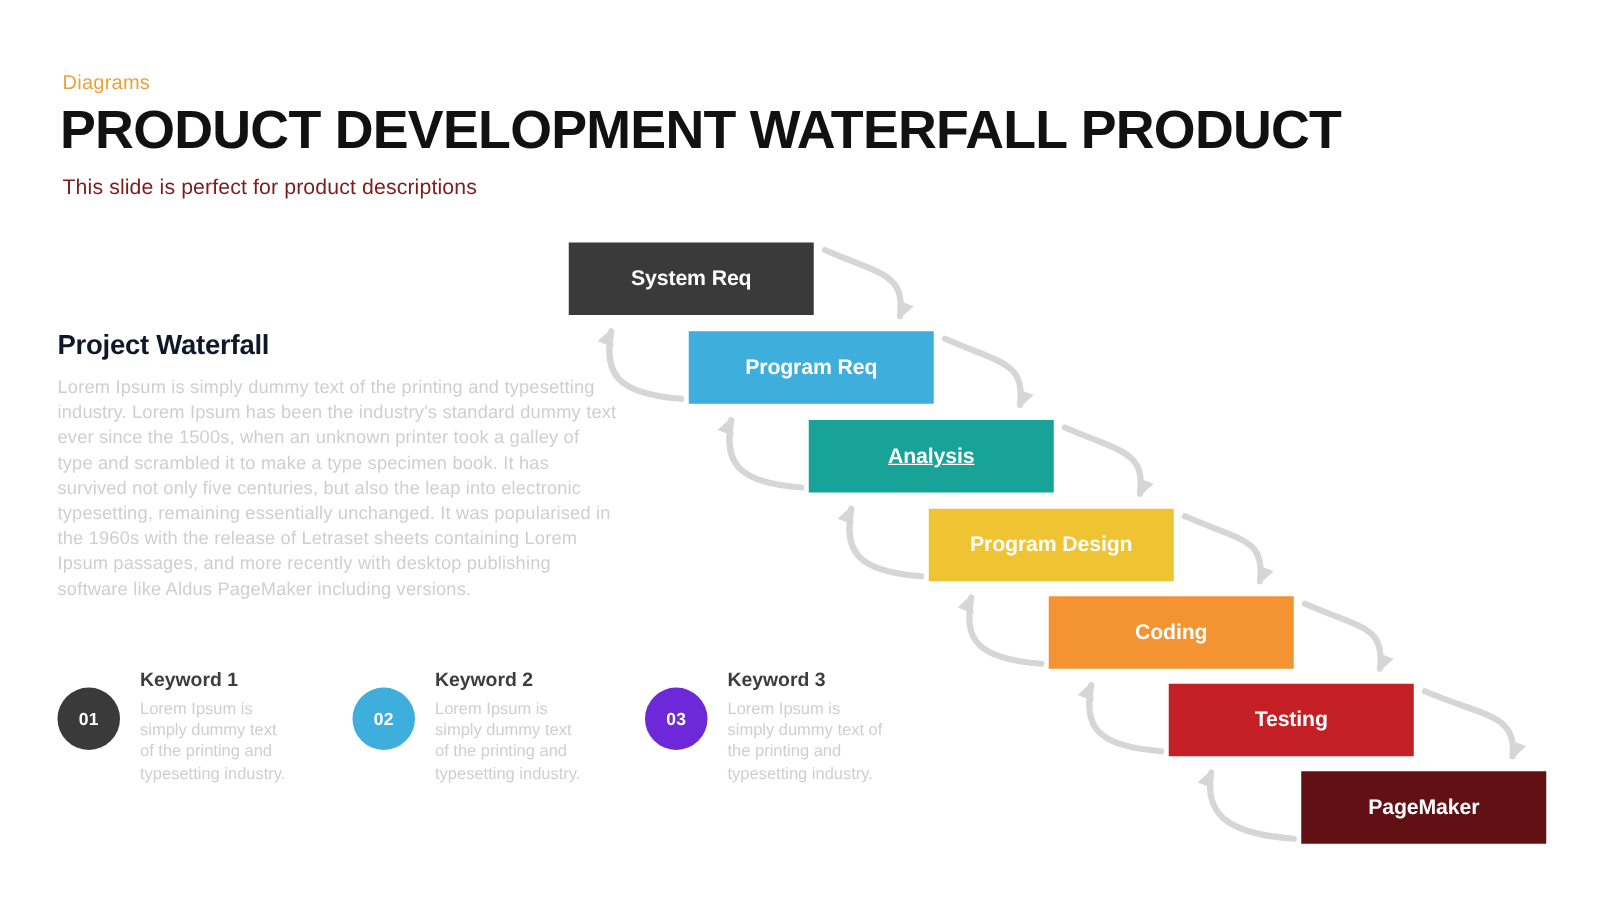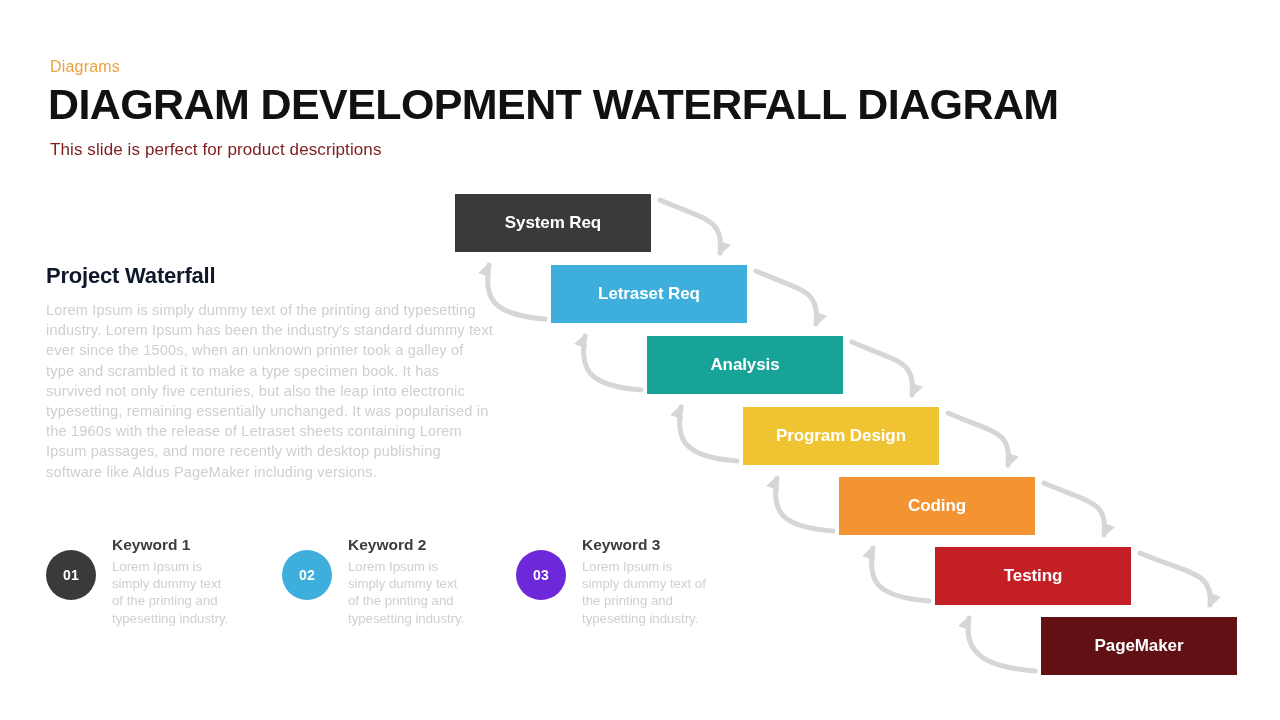--- a/index.html
+++ b/index.html
@@ -148,21 +148,21 @@
     font-weight: bold;
     letter-spacing: -0.1px;
   }
 </style>
 </head>
 <body>
 
 <div id="slide">
 
   <div class="eyebrow">Diagrams</div>
-  <div class="slide-title">DIAGRAM DEVELOPMENT WATERFALL DIAGRAM</div>
+  <div class="slide-title">PRODUCT DEVELOPMENT WATERFALL PRODUCT</div>
   <div class="slide-subtitle">This slide is perfect for product descriptions</div>
 
   <div class="left-heading">Project Waterfall</div>
   <div class="left-body">Lorem Ipsum is simply dummy text of the printing and typesetting industry. Lorem Ipsum has been the industry's standard dummy text ever since the 1500s, when an unknown printer took a galley of type and scrambled it to make a type specimen book. It has survived not only five centuries, but also the leap into electronic typesetting, remaining essentially unchanged. It was popularised in the 1960s with the release of Letraset sheets containing Lorem Ipsum passages, and more recently with desktop publishing software like Aldus PageMaker including versions.</div>
 
   <div class="kw kw-1">
     <div class="kw-circle" style="background: rgb(58, 58, 58);">01</div>
     <div class="kw-title">Keyword 1</div>
     <div class="kw-text">Lorem Ipsum is simply dummy text of the printing and typesetting industry.</div>
   </div>
@@ -204,23 +204,23 @@
           <polygon points="0,0 -13.2,-6.82 -13.2,6.82" fill="#d6d6d6" transform="translate(1210,607) rotate(110)"></polygon>
           <path d="M 1035 671 C 983 667, 963 652, 969 618" fill="none" stroke="#d6d6d6" stroke-width="5" stroke-linecap="round"></path>
           <polygon points="0,0 -13.2,-6.82 -13.2,6.82" fill="#d6d6d6" transform="translate(969,616) rotate(-70)"></polygon>
         </g>
     </svg>
     <div id="wf-boxes">
         <div class="wf-box" style="left: 455px; top: 194px; width: 196px; height: 58px; background: rgb(58, 58, 58);">
           <span>System Req</span>
         </div>
         <div class="wf-box" style="left: 551px; top: 265px; width: 196px; height: 58px; background: rgb(62, 174, 220);">
-          <span>Letraset Req</span>
-        </div>
-        <div class="wf-box" style="left: 647px; top: 336px; width: 196px; height: 58px; background: rgb(23, 163, 152);">
+          <span>Program Req</span>
+        </div>
+        <div class="wf-box" style="left: 647px; top: 336px; width: 196px; height: 58px; background: rgb(23, 163, 152); text-decoration: underline;">
           <span>Analysis</span>
         </div>
         <div class="wf-box" style="left: 743px; top: 407px; width: 196px; height: 58px; background: rgb(239, 195, 49);">
           <span>Program Design</span>
         </div>
         <div class="wf-box" style="left: 839px; top: 477px; width: 196px; height: 58px; background: rgb(243, 147, 49);">
           <span>Coding</span>
         </div>
         <div class="wf-box" style="left: 935px; top: 547px; width: 196px; height: 58px; background: rgb(197, 31, 38); text-align: center;">
           <span>Testing</span>

